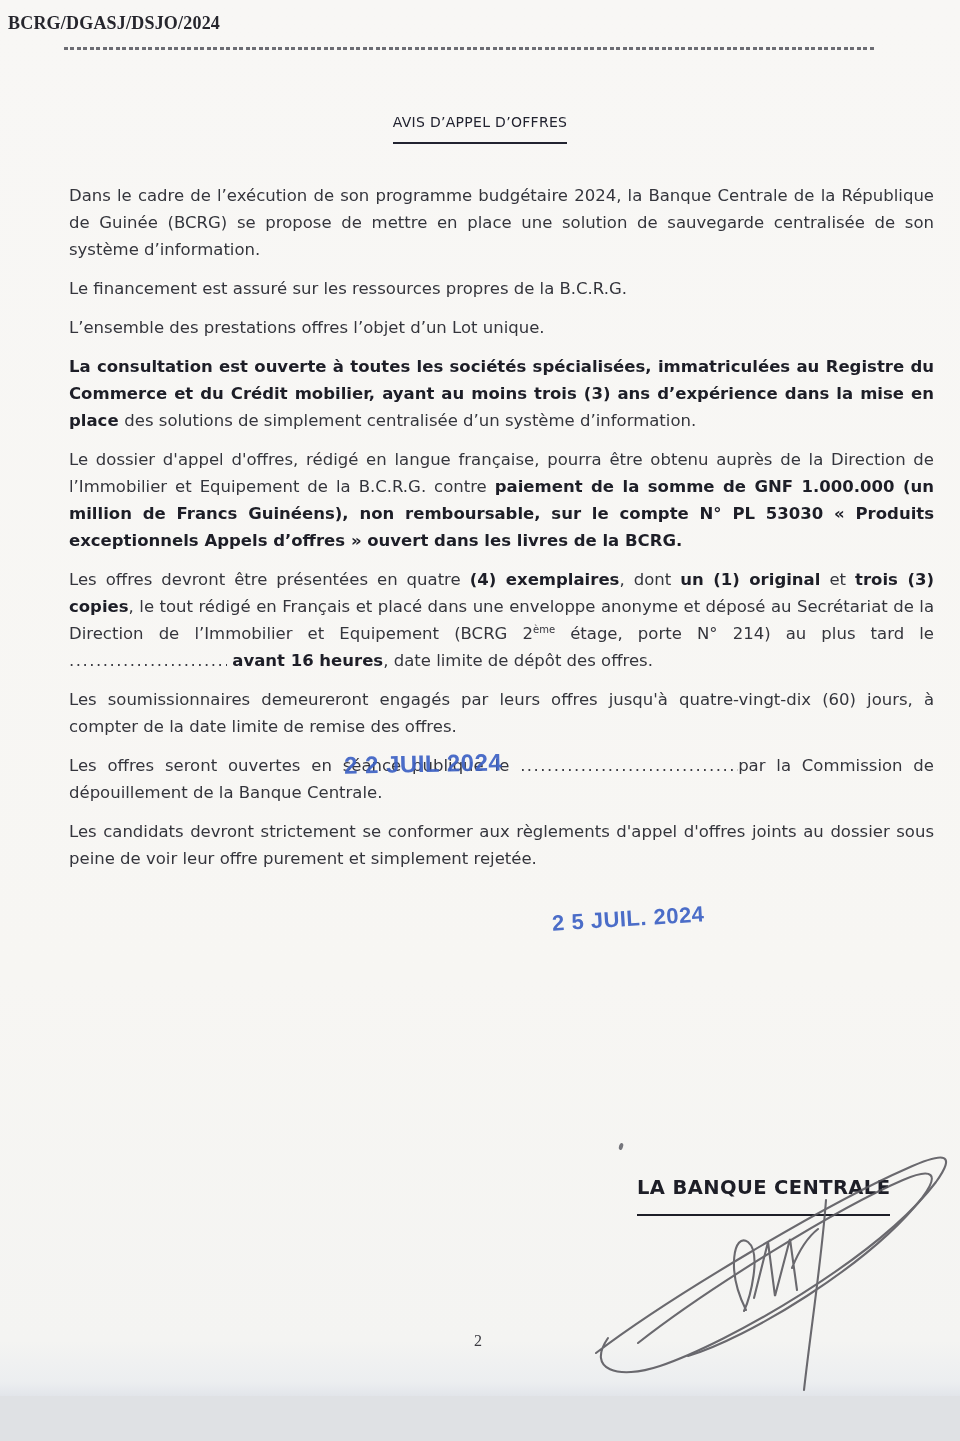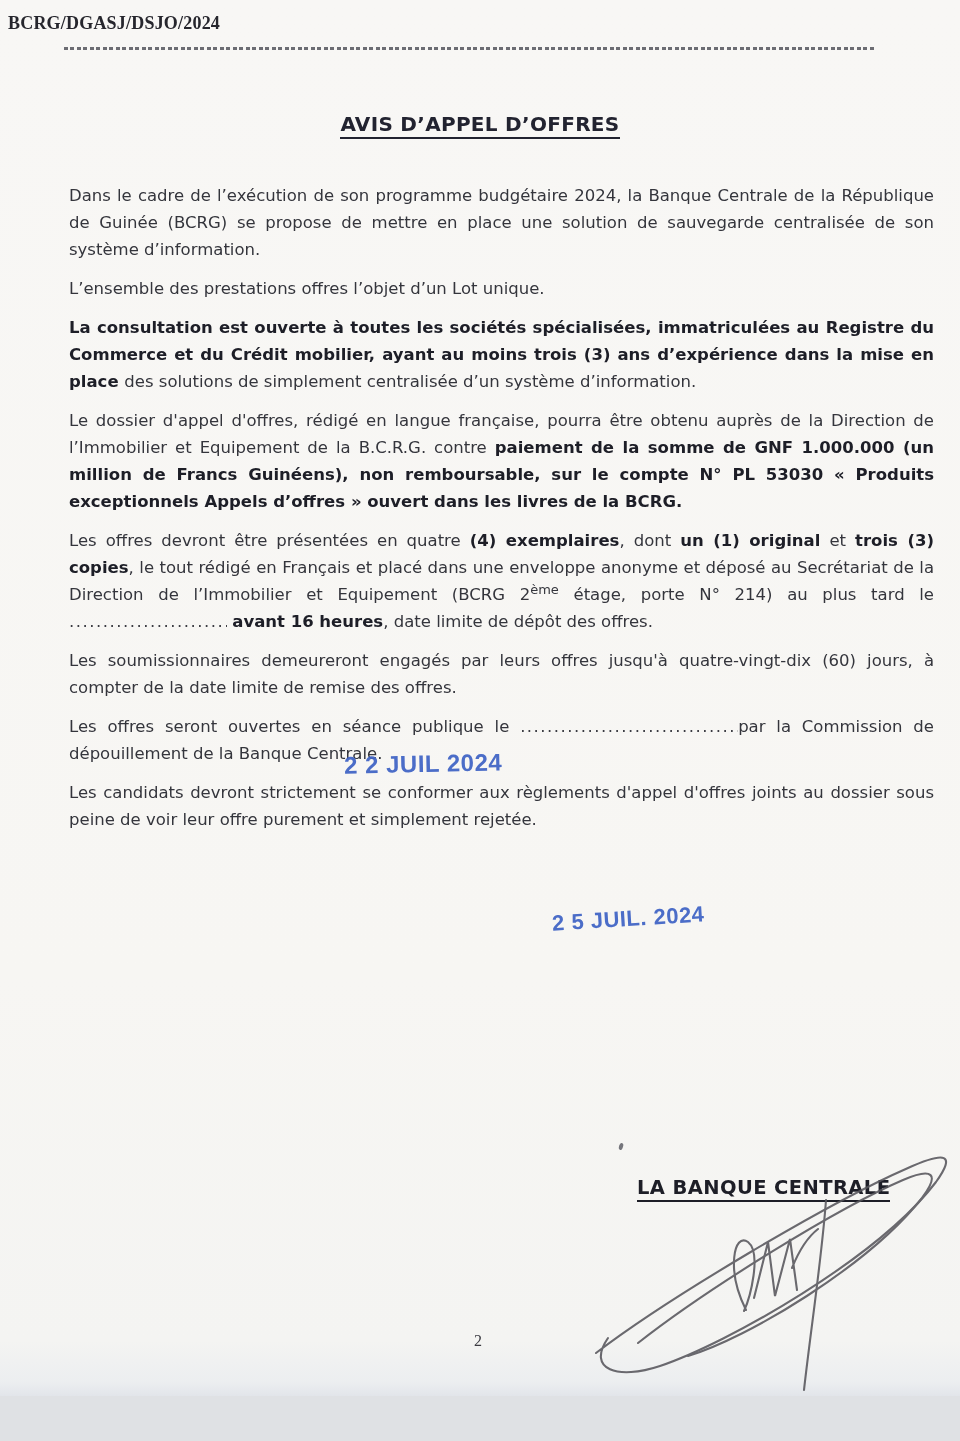--- a/index.html
+++ b/index.html
@@ -20,50 +20,50 @@
   .dashed-rule{
     position:absolute;top:47px;left:64px;width:810px;height:3px;
     background:repeating-linear-gradient(90deg,#53545c 0 4px,transparent 4px 6.5px);
     opacity:.85;
   }
   .doc-title{
     position:absolute;top:112px;left:0;width:100%;
     text-align:center;
   }
   .doc-title .title-text{
-    font-weight:700;font-size:20px;color:#222330;
-    border-bottom:2.5px solid #222330;padding-bottom:1px;letter-spacing:.3px;
+    font-weight:400;font-size:14px;color:#222330;
+    border-bottom:2.5px solid #222330;padding-bottom:12px;letter-spacing:.3px;
   }
   .content{
     position:absolute;top:170px;left:57px;width:889px;
     font-size:16.5px;line-height:27px;text-align:justify;
     color:#34353c;
   }
   .content p{margin:12px;}
   .p2{margin-top:10px;} .p3{margin-top:9px;} .p4{margin-top:8px;}
   .p5{margin-top:13px;} .p6{margin-top:16px;} .p7{margin-top:5px;}
   .p8{margin-top:34px;} .p9{margin-top:15px;} .p10{margin-top:6px;}
   .content .b{font-weight:700;color:#1d1e27;}
-  .content .sup{vertical-align:super;font-size:13px;line-height:0;}
+  .content .sup{vertical-align:super;font-size:10px;line-height:0;}
   .content .dots1,.content .dots2{
     display:inline-block;overflow:hidden;white-space:nowrap;
     vertical-align:bottom;height:27px;letter-spacing:1.5px;color:#3a3b42;
   }
   .dots1{width:158px;} .dots2{width:218px;}
   .stamp{
     position:absolute;
     font-family:"Liberation Sans",sans-serif;
     font-weight:700;color:#3f63c5;white-space:nowrap;opacity:.93;
   }
   .stamp-deposit{left:344px;top:750px;font-size:24px;letter-spacing:.5px;transform:rotate(-1.2deg);}
   .stamp-opening{left:552px;top:906px;font-size:22px;letter-spacing:.5px;transform:rotate(-3.5deg);}
   .sig-label{
     position:absolute;left:637px;top:1176px;
     font-size:19.5px;font-weight:700;color:#1d1e27;
-    border-bottom:2.5px solid #1d1e27;padding-bottom:1px;letter-spacing:.4px;
+    border-bottom:2.5px solid #1d1e27;padding-bottom:15px;letter-spacing:.4px;
     white-space:nowrap;
   }
   .signature-svg{position:absolute;left:578px;top:1148px;}
   .ink-speck{
     position:absolute;left:619px;top:1143px;width:4px;height:7px;
     background:#55565e;border-radius:50% 50% 40% 60%;transform:rotate(18deg);opacity:.8;
   }
   .page-num{
     position:absolute;left:474px;top:1332px;
     font-family:"Liberation Serif",serif;font-size:16px;color:#3b3b42;
@@ -77,20 +77,21 @@
   <div class="doc-ref">BCRG/DGASJ/DSJO/2024</div>
 
   <div class="dashed-rule"></div>
 
   <div class="doc-title">
     <span class="title-text">AVIS D’APPEL D’OFFRES</span>
   </div>
 
   <div class="content">
     <p class="p1"><span>Dans le cadre de l’exécution de son programme budgétaire 2024, la Banque Centrale de la République de Guinée (BCRG) se propose de mettre en place une solution de sauvegarde centralisée de son système d’information.</span></p>
+    <p class="p2"><span>Le financement est assuré sur les ressources propres de la B.C.R.G.</span></p>
     <p class="p4"><span>L’ensemble des prestations offres l’objet d’un Lot unique.</span></p>
     <p class="p5"><span class="b">La consultation est ouverte à toutes les sociétés spécialisées, immatriculées au Registre du Commerce et du Crédit mobilier, ayant au moins trois (3) ans d’expérience dans la mise en place </span><span>des solutions de simplement centralisée d’un système d’information.</span></p>
     <p class="p6"><span>Le dossier d'appel d'offres, rédigé en langue française, pourra être obtenu auprès de la Direction de l’Immobilier et Equipement de la B.C.R.G. contre </span><span class="b">paiement de la somme de GNF 1.000.000 (un million de Francs Guinéens), non remboursable, sur le compte N° PL 53030 « Produits exceptionnels Appels d’offres » ouvert dans les livres de la BCRG.</span></p>
     <p class="p7"><span>Les offres devront être présentées en quatre </span><span class="b">(4) exemplaires</span><span>, dont </span><span class="b">un (1) original</span><span> et </span><span class="b">trois (3) copies</span><span>, le tout rédigé en Français et placé dans une enveloppe anonyme et déposé au Secrétariat de la Direction de l’Immobilier et Equipement (BCRG 2</span><span class="sup">ème</span><span> étage, porte N° 214) au plus tard le </span><span class="dots1">............................................................</span><span> </span><span class="b">avant 16 heures</span><span>, date limite de dépôt des offres.</span></p>
     <p class="p8"><span>Les soumissionnaires demeureront engagés par leurs offres jusqu'à quatre-vingt-dix (60) jours, à compter de la date limite de remise des offres.</span></p>
     <p class="p9"><span>Les offres seront ouvertes en séance publique le </span><span class="dots2">............................................................</span><span>par la Commission de dépouillement de la Banque Centrale.</span></p>
     <p class="p10"><span>Les candidats devront strictement se conformer aux règlements d'appel d'offres joints au dossier sous peine de voir leur offre purement et simplement rejetée.</span></p>
   </div>
 
   <div class="stamp stamp-deposit">2 2 JUIL 2024</div>

